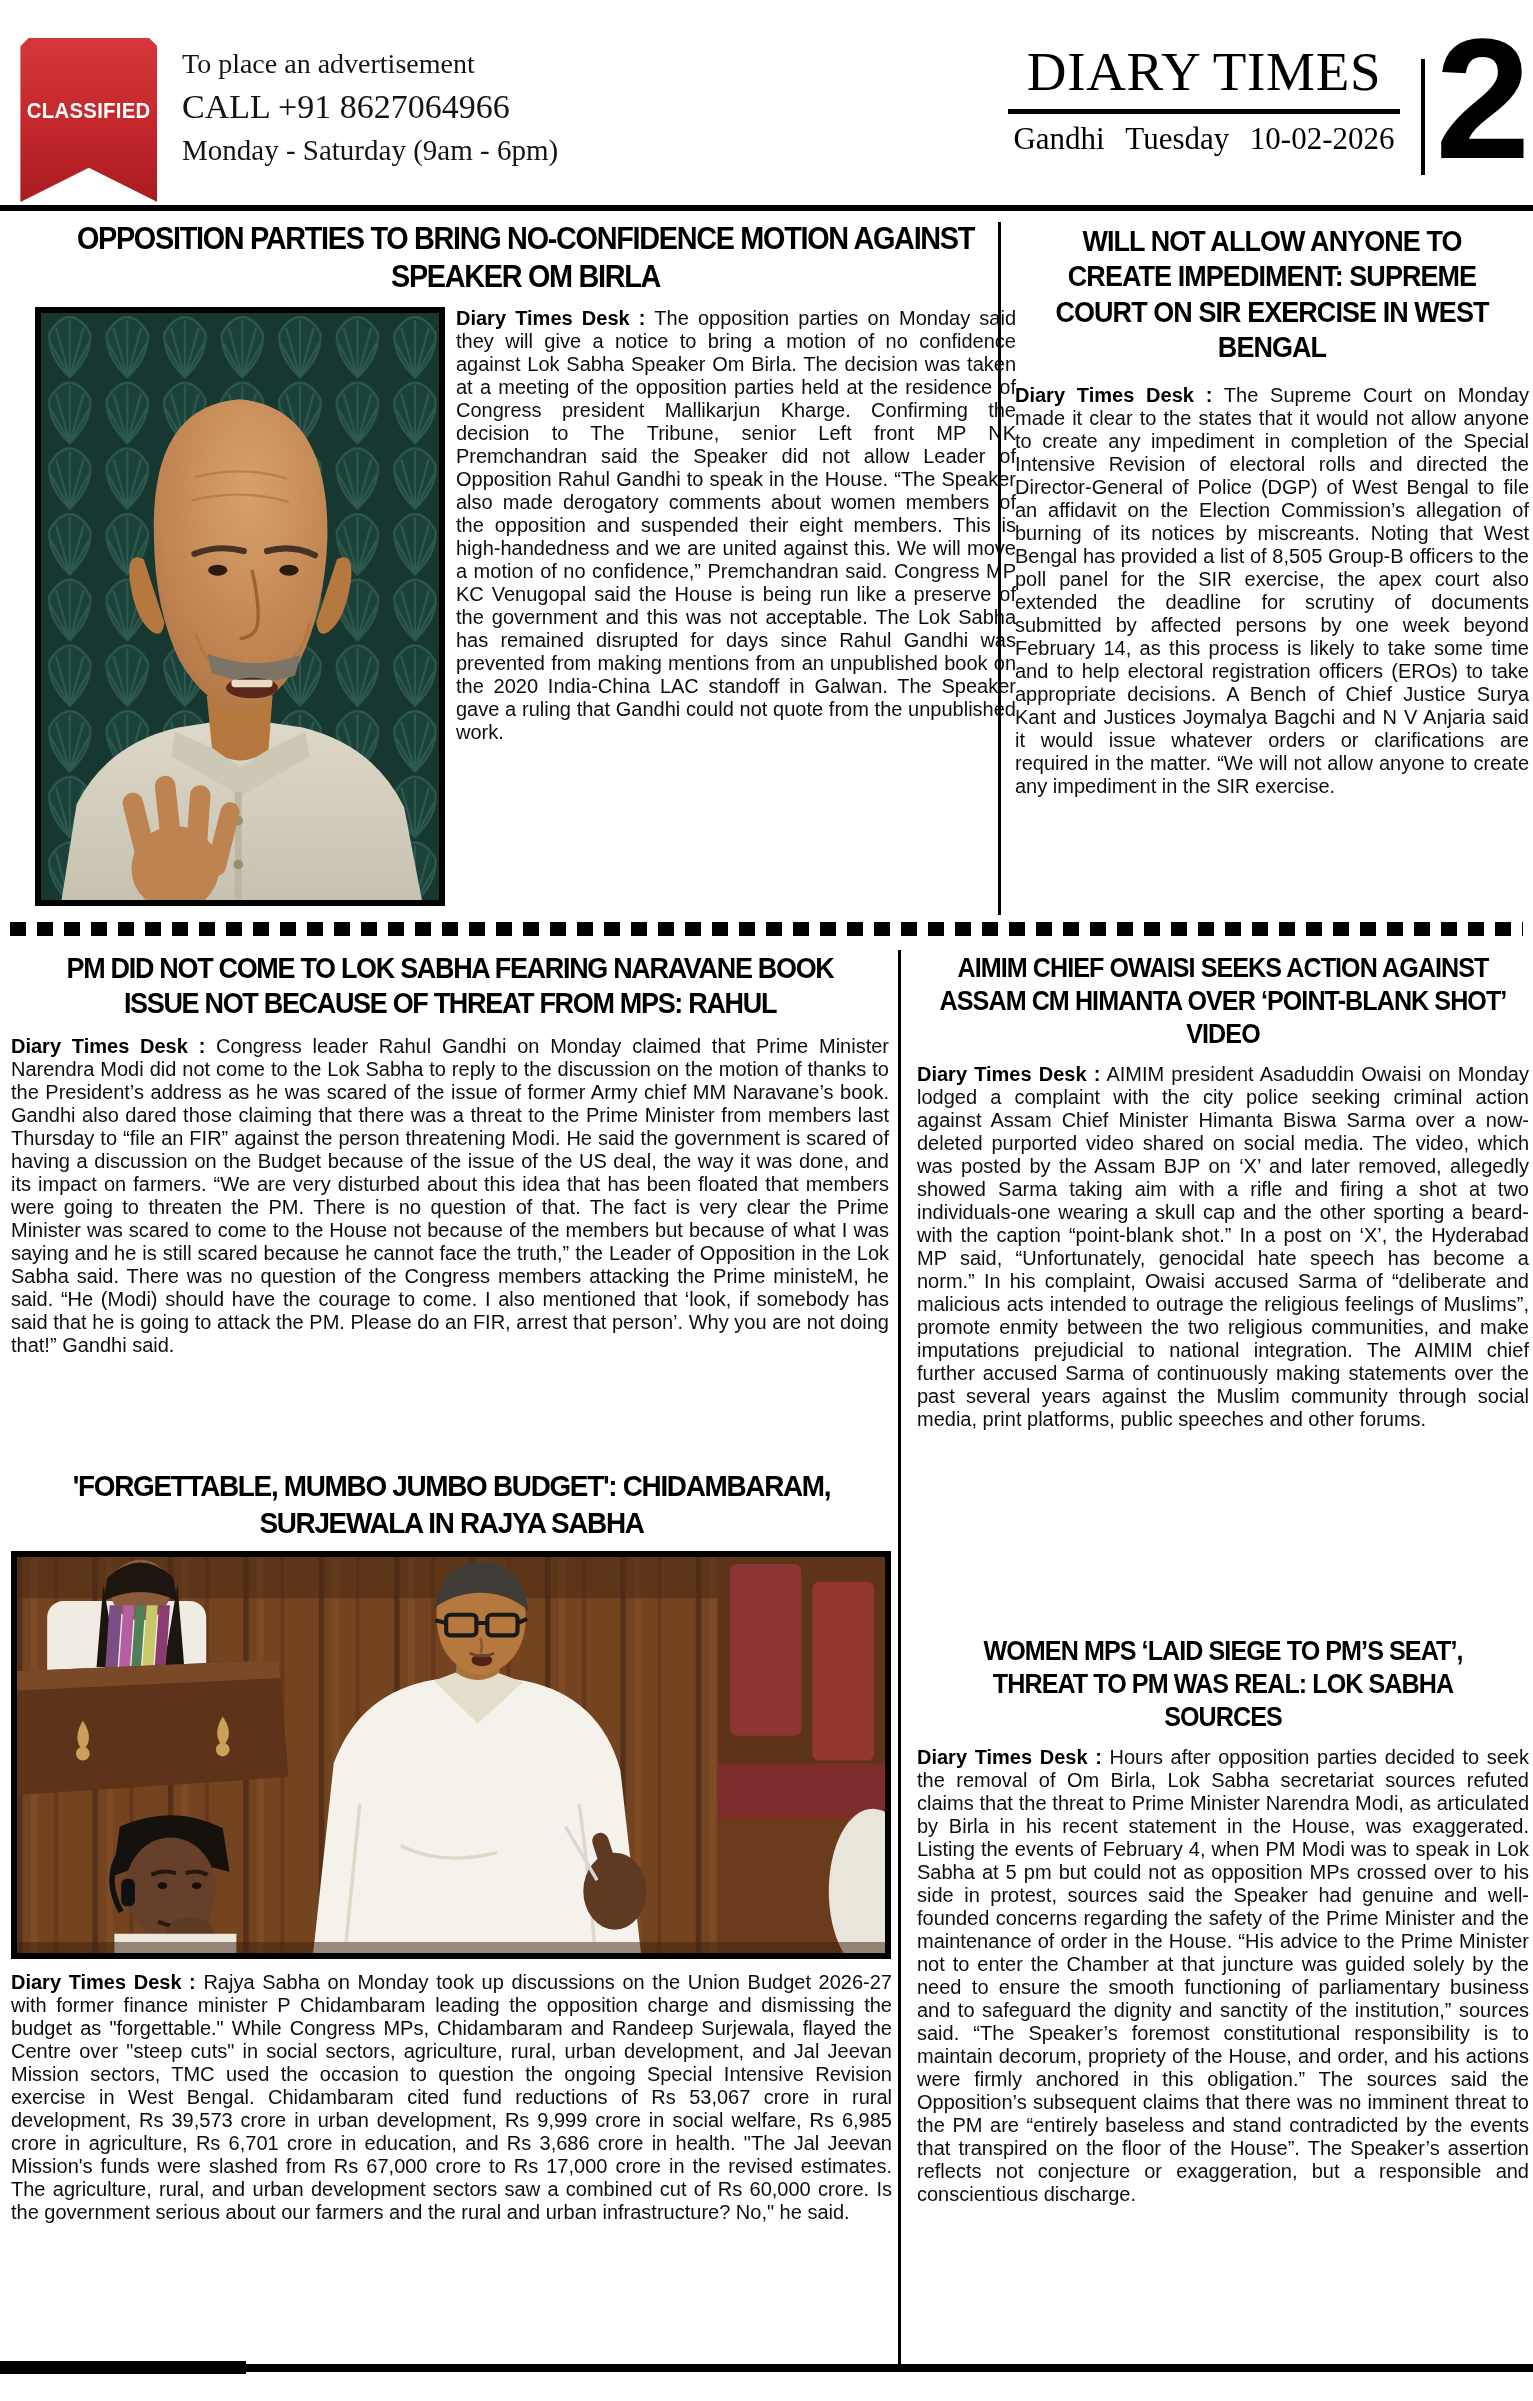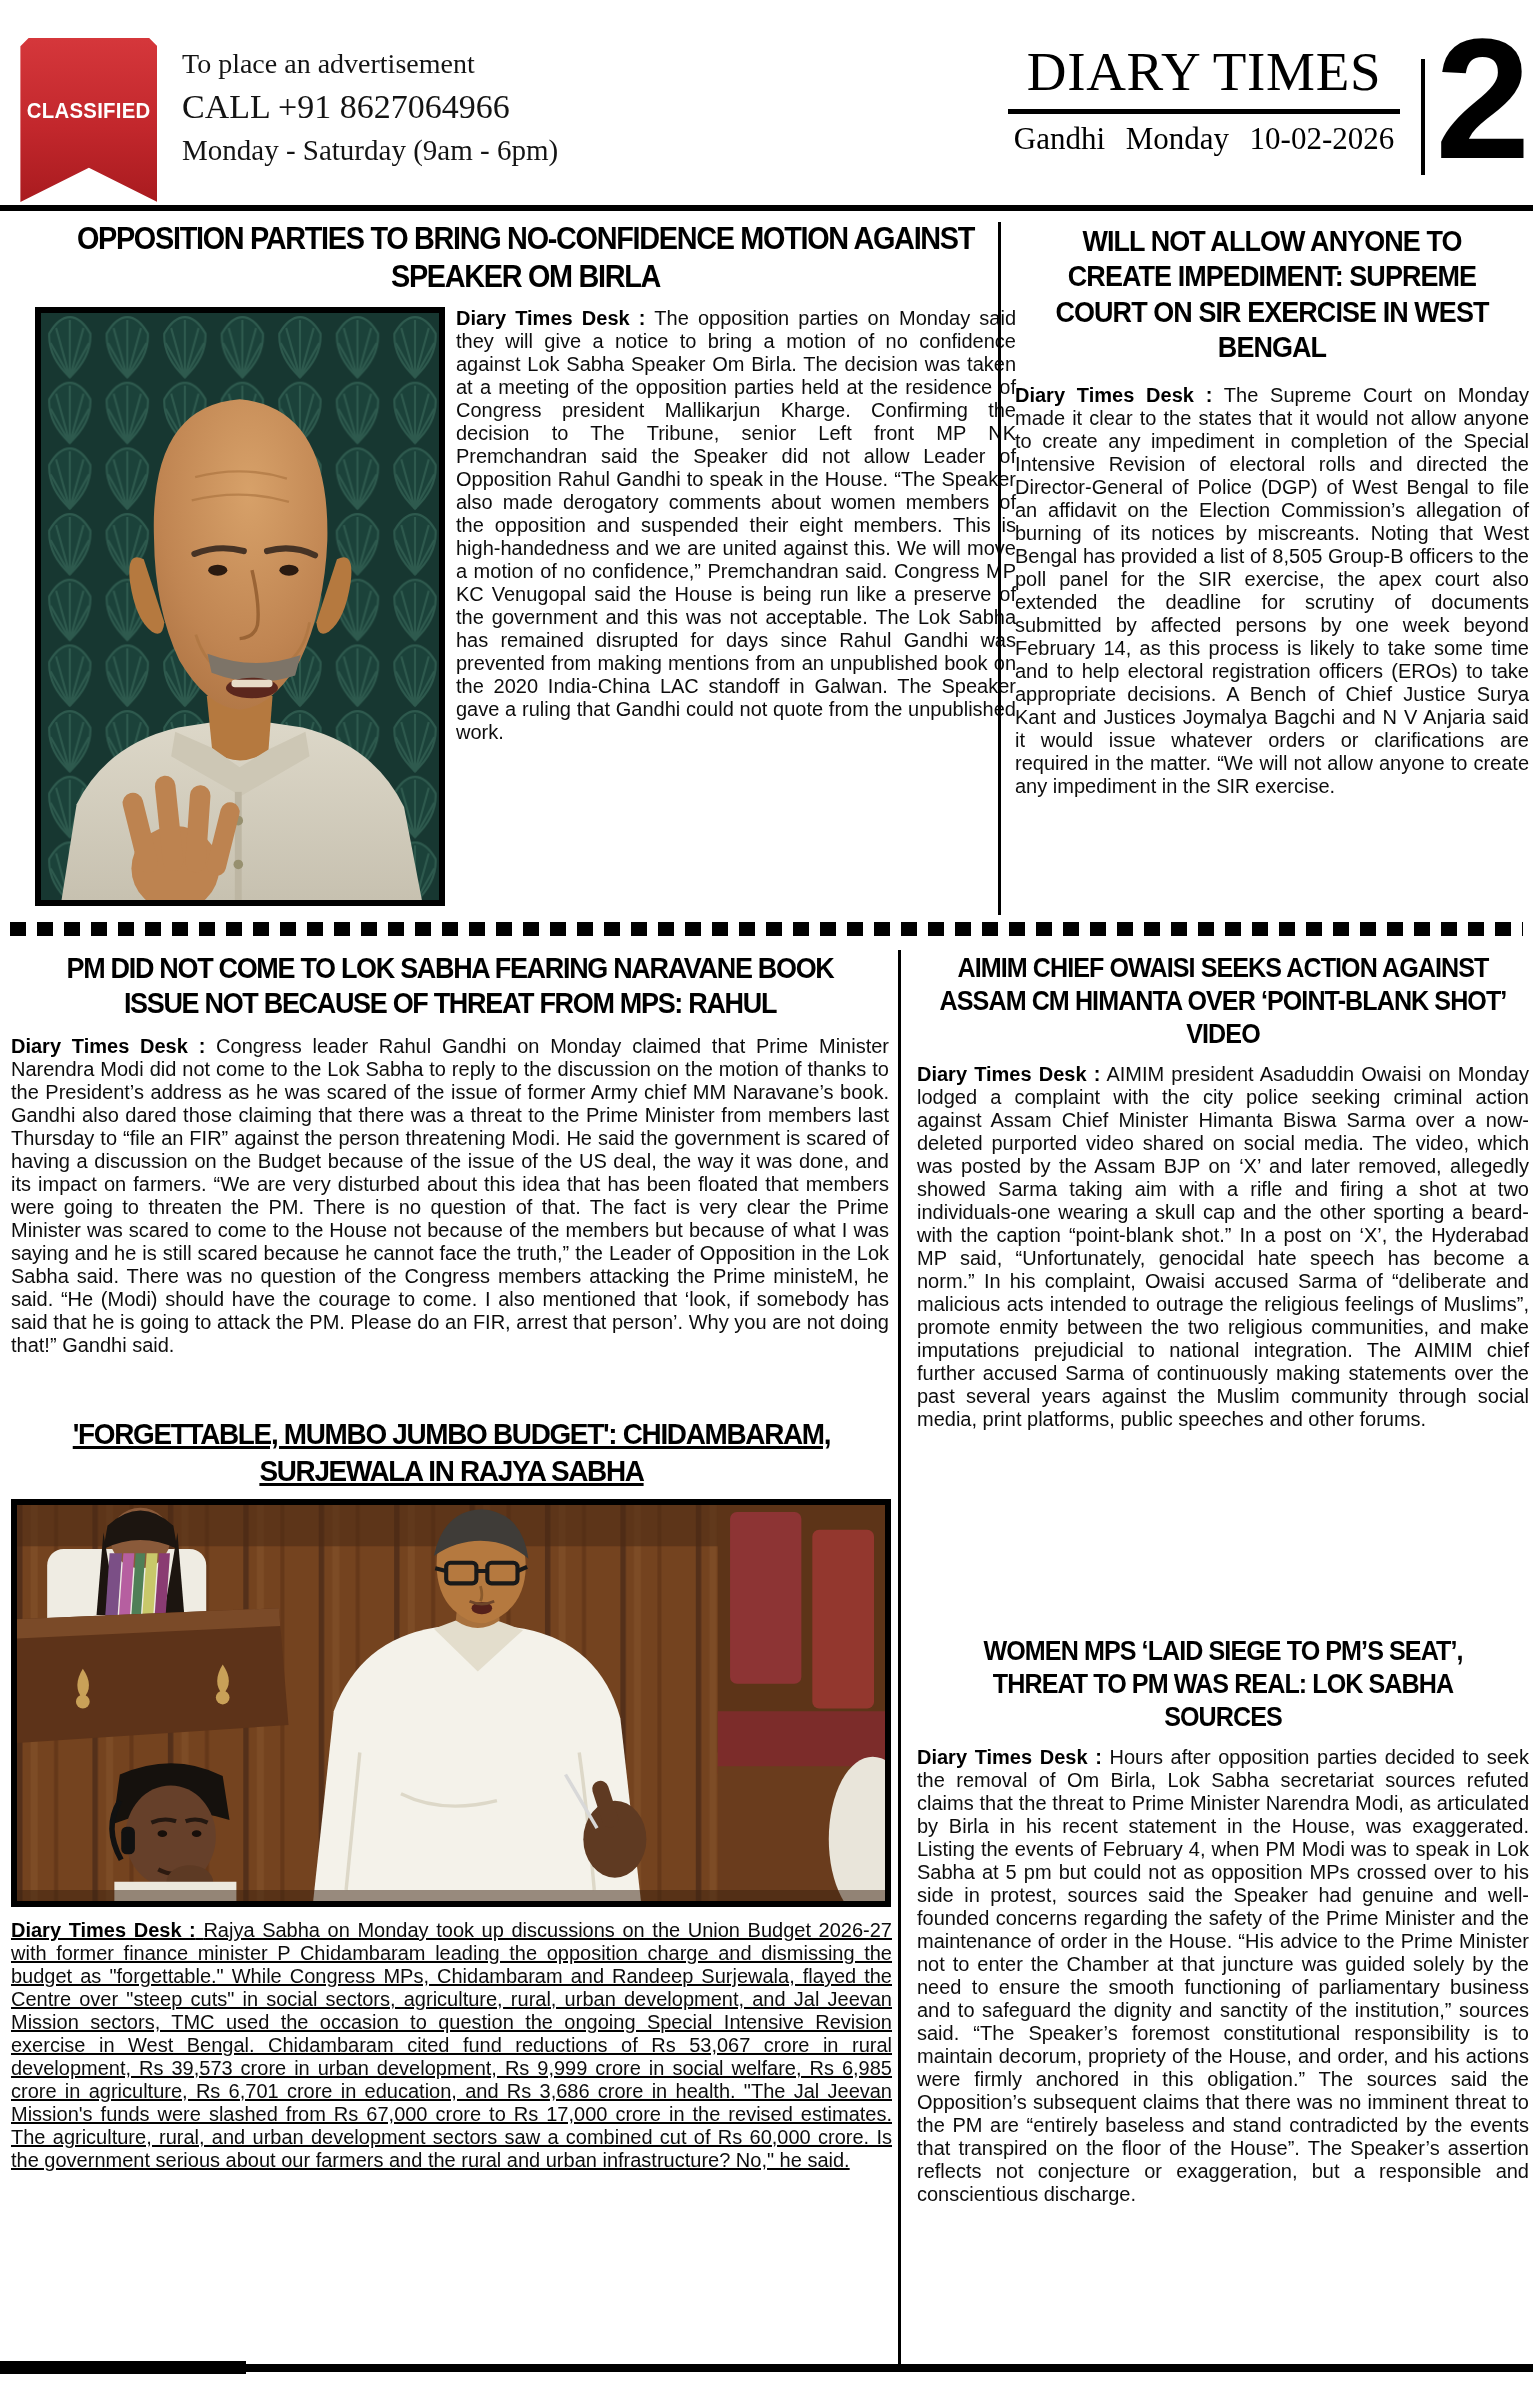--- a/index.html
+++ b/index.html
@@ -74,21 +74,21 @@
   }
 
   .art3 { left:11px; top:951px; width:878px; }
   .art3 .headline { font-size:29px; letter-spacing:-1.4px; }
   .art3 .body-text { margin-top:13.7px; }
 
   .art4 { left:917px; top:952px; width:612px; }
   .art4 .headline { font-size:27px; letter-spacing:-1px; }
   .art4 .body-text { margin-top:12.3px; }
 
-  .art5 { left:11px; top:1416px; width:881px;text-decoration:underline; }
+  .art5 { left:11px; top:1468px; width:881px; }
   .art5 .headline { font-size:30px; letter-spacing:-1.4px; }
   .art5 .body-text { margin-top:12.3px; }
 
   .art6 { left:917px; top:1635px; width:612px; }
   .art6 .headline { font-size:27px; letter-spacing:-1px; }
   .art6 .body-text { margin-top:12.3px; }
 
   .rule-bottom { position:absolute; left:0; top:2364px; width:1533px; height:7.5px; background:#000; }
   .rule-bottom::before { content:""; position:absolute; left:0; top:-2.7px; width:246px; height:13px; background:#000; }
 </style>
@@ -105,21 +105,21 @@
       <div class="c1">To place an advertisement</div>
       <div class="c2">CALL +91 8627064966</div>
       <div class="c3">Monday - Saturday (9am - 6pm)</div>
     </div>
   </div>
 
   <div class="masthead">
     <div class="mast-title">DIARY TIMES</div>
     <div class="mast-rule"></div>
     <div class="mast-date">
-      <span>Gandhi</span><span>Monday</span><span>10-02-2026</span>
+      <span>Gandhi</span><span>Tuesday</span><span>10-02-2026</span>
     </div>
   </div>
   <div class="mast-vbar"></div>
   <div class="page-number">2</div>
   <div class="rule-top"></div>
 
   <article class="art art1">
     <h1 class="headline">OPPOSITION PARTIES TO BRING NO-CONFIDENCE MOTION AGAINST SPEAKER OM BIRLA</h1>
     <div class="art1-body">
       <figure class="photo photo-birla">

